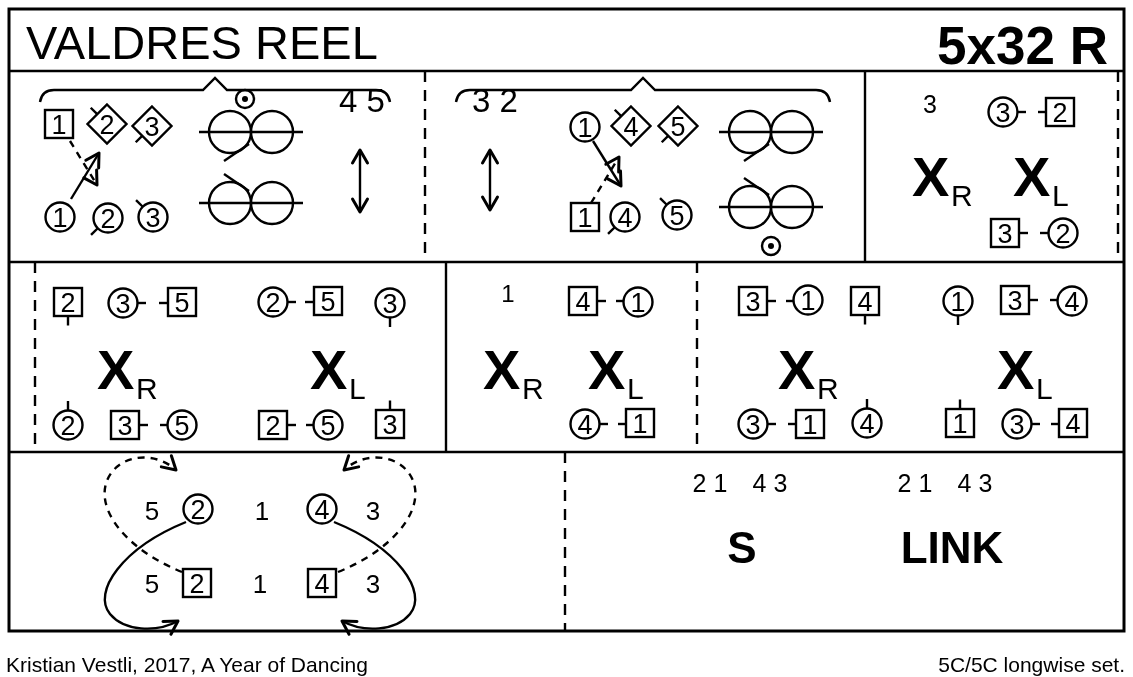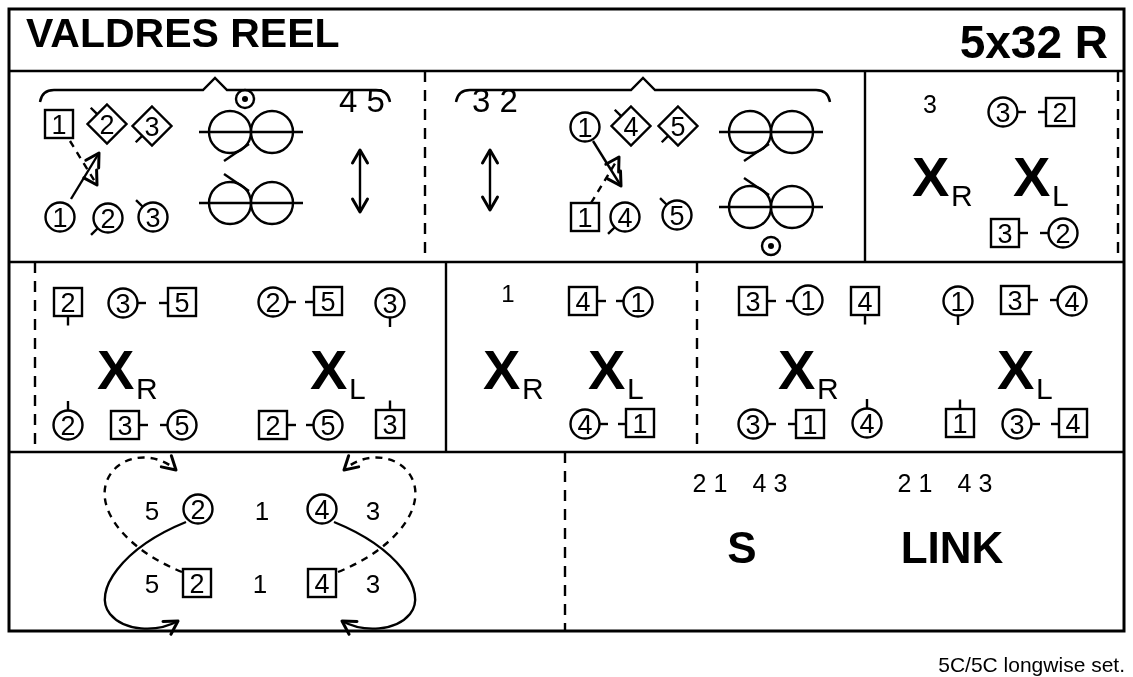--- a/index.html
+++ b/index.html
@@ -1,20 +1,20 @@
 <!DOCTYPE html>
 <html><head>
 <meta charset="utf-8">
 <style>
   html,body{margin:0;padding:0;background:#fff;}
   .page{position:relative;width:1133px;height:677px;background:#fff;color:#000;
         font-family:"Liberation Sans",sans-serif;overflow:hidden;}
   .page svg{position:absolute;left:0;top:0;}
-  .title{position:absolute;left:26px;top:13px;font-size:41px;font-weight:bold;line-height:1;}
-  .repeat{position:absolute;right:25px;top:19px;font-size:46px;font-weight:bold;line-height:1;margin-left:48px;}
+  .title{position:absolute;left:26px;top:19px;font-size:47px;font-weight:normal;line-height:1;}
+  .repeat{position:absolute;right:25px;top:19px;font-size:53px;font-weight:bold;line-height:1;margin-left:48px;}
   .credit{position:absolute;left:6px;top:653px;font-size:21px;line-height:1.1;}
   .setinfo{position:absolute;right:8px;top:653px;font-size:21px;line-height:1.1;text-align:center;}
 </style>
 </head>
 <body>
 
 <div class="page">
   <svg id="diagram" width="1133" height="677" viewBox="0 0 1133 677">
       <g>
         <rect x="9" y="9" width="1115" height="622" fill="none" stroke="#000" stroke-width="3"></rect>
@@ -281,14 +281,15 @@
         <text x="710" y="492" font-size="25" text-anchor="middle" fill="#000" font-family="&quot;Liberation Sans&quot;, sans-serif">2 1</text>
         <text x="770" y="492" font-size="25" text-anchor="middle" fill="#000" font-family="&quot;Liberation Sans&quot;, sans-serif">4 3</text>
         <text x="915" y="492" font-size="25" text-anchor="middle" fill="#000" font-family="&quot;Liberation Sans&quot;, sans-serif">2 1</text>
         <text x="975" y="492" font-size="25" text-anchor="middle" fill="#000" font-family="&quot;Liberation Sans&quot;, sans-serif">4 3</text>
         <text x="742" y="563" font-size="44" text-anchor="middle" fill="#000" font-family="&quot;Liberation Sans&quot;, sans-serif" font-weight="bold">S</text>
         <text x="952" y="563" font-size="44" text-anchor="middle" fill="#000" font-family="&quot;Liberation Sans&quot;, sans-serif" font-weight="bold">LINK</text>
       </g>
     </svg>
   <div class="title">VALDRES REEL</div>
   <div class="repeat">5x32 R</div>
+  <div class="credit">Kristian Vestli, 2017, A Year of Dancing</div>
   <div class="setinfo">5C/5C longwise set.</div>
 </div>
 
 </body></html>

